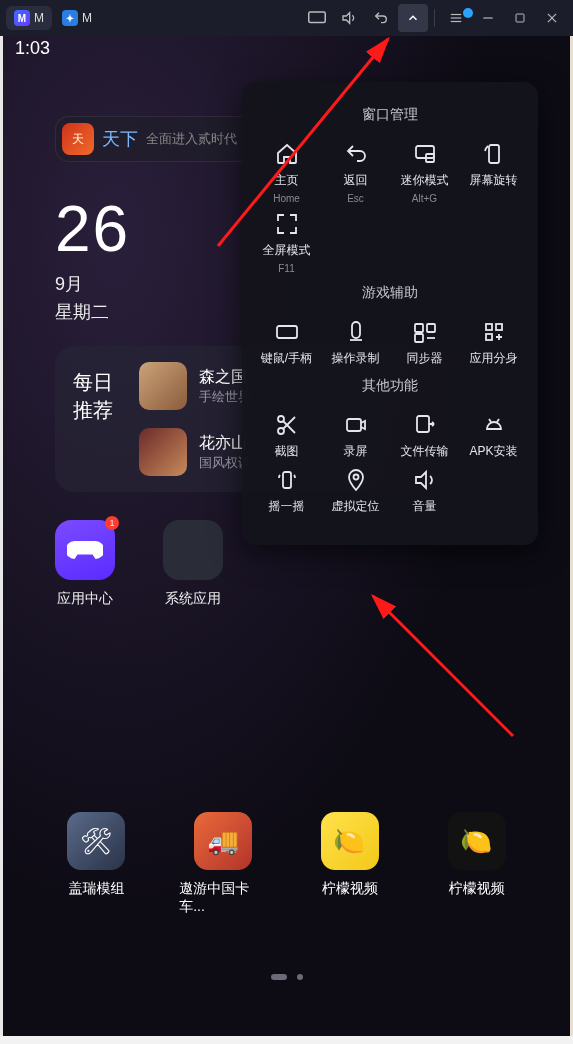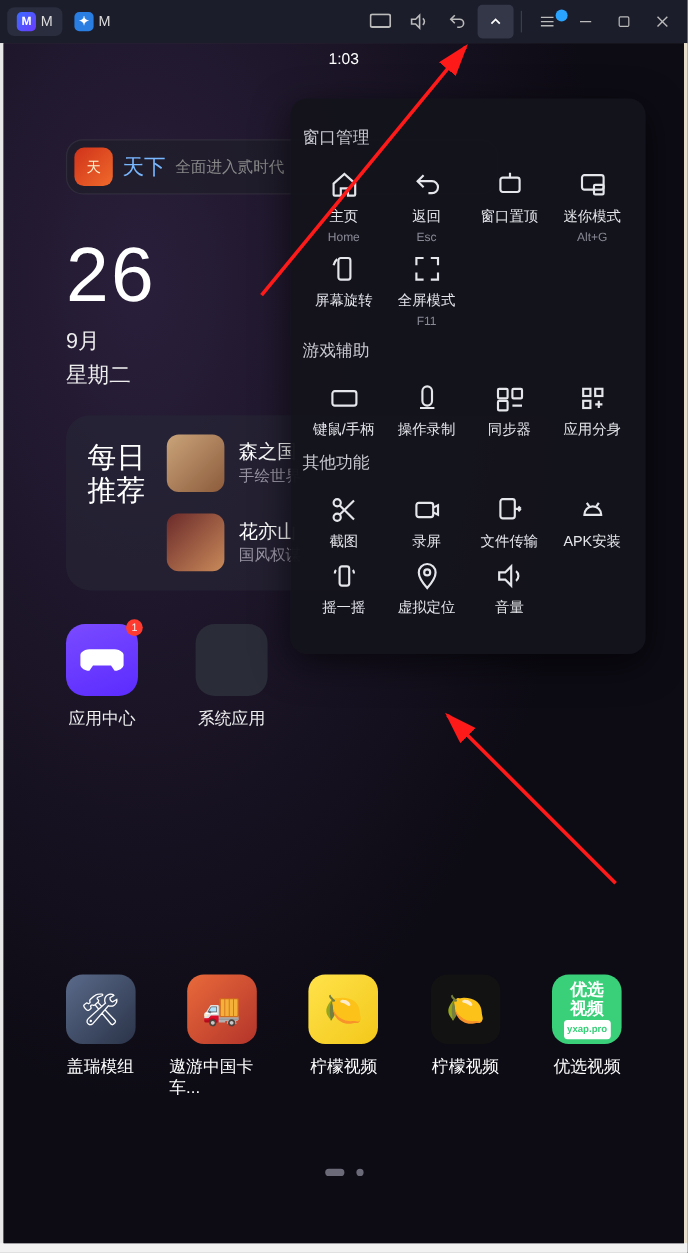--- a/index.html
+++ b/index.html
@@ -13,39 +13,39 @@
   .tab-icon.mu { background: linear-gradient(135deg,#3b6cff,#6b3bff); color:#fff;}
   .tab-icon.q  { background: #2a7de1; color:#fff;}
   .titlebar-gap { flex: 1; }
   .tb-btn { width: 30px; height: 28px; display:flex; align-items:center; justify-content:center; color:#bbb; border-radius:4px;}
   .tb-btn.active-up { background:#343748; color:#fff; }
   .tb-sep { width:1px; height:18px; background:#3a3d4d; margin:0 4px; }
   .blue-dot { width:10px; height:10px; background:#2aa3ff; border-radius:50%; position:absolute; top:4px; right:-2px; }
 
   
   .phone { position:absolute; top:36px; left:3px; right:3px; bottom:8px; background:#121019 radial-gradient(ellipse at 20% 20%, #2a1f3b 0%, #0d0b14 60%); overflow:hidden;}
-  .statusbar { height:24px; display:flex; align-items:center; padding:0 12px; color:#fff; font-size:13px;justify-content:center;}
+  .statusbar { height:24px; display:flex; align-items:center; padding:0 12px; color:#fff; font-size:18px;}
 
   .content { padding: 0 24px 0 52px; }
 
   
   .promo { margin-top:56px; display:flex; align-items:center; gap:8px; background:rgba(30,30,40,0.6); border:1px solid rgba(255,255,255,0.07); border-radius:14px; padding:6px 14px 6px 6px; width: 360px;}
   .promo-ic { width:32px; height:32px; border-radius:8px; background:linear-gradient(135deg,#d0321a,#f06a2b); display:flex; align-items:center; justify-content:center; font-size:12px; color:#fff3d0;}
   .promo-title{color:#79b7ff; font-size:18px;}
   .promo-sub{color:#888; font-size:13px;}
 
   
   .datewrap{ margin-top:30px;}
   .bignum{ font-size:64px; font-weight:300; letter-spacing:2px;}
   .month{ font-size:18px; margin-top:6px; color:#eee;}
   .weekday{ font-size:18px; margin-top:4px; color:#eee;}
 
   
   .reco { margin-top:22px; width:410px; background:rgba(40,40,55,0.55); border-radius:20px; padding:16px 18px; display:flex; gap:18px; }
-  .reco-left { font-size:24px; line-height:28px; width:48px; color:#fff; padding-top:6px;}
+  .reco-left { font-size:20px; line-height:28px; width:48px; color:#fff; padding-top:6px;}
   .reco-list { flex:1; display:flex; flex-direction:column; gap:18px;}
   .reco-item{ display:flex; gap:12px; align-items:center;}
   .reco-thumb{ width:48px; height:48px; border-radius:10px; background:linear-gradient(135deg,#caa47a,#8c5b3b);}
   .reco-thumb.b{ background:linear-gradient(135deg,#6b2a2a,#c98a5a);}
   .reco-t{ font-size:16px;}
   .reco-s{ font-size:13px; color:#9a95a5;}
 
   
   .home-row{ margin-top:28px; display:flex; gap:48px;}
   .hicon{ width:60px; display:flex; flex-direction:column; align-items:center; gap:10px; font-size:14px; color:#eee; position:relative;}
@@ -65,21 +65,21 @@
   .dtile.g3{background:linear-gradient(135deg,#ffe24a,#f3c81a); color:#1a1a1a;}
   .dtile.g4{background:#121212; color:#ffd34a;}
   .dtile.g5{background:#3ad07a; color:#fff; font-size:14px; font-weight:bold; line-height:16px; text-align:center; flex-direction:column;}
 
   .pager{ position:absolute; bottom:56px; left:50%; transform:translateX(-50%); display:flex; gap:10px;}
   .pdot{ width:16px; height:6px; border-radius:3px; background:#6a6a78;}
   .pdot.small{ width:6px;}
 
   
   .popup { position:absolute; top:46px; right:32px; width:296px; background:rgba(20,20,28,0.97); border-radius:14px; padding:18px 10px 26px; box-shadow:0 8px 30px rgba(0,0,0,0.6);}
-  .psec-title{ font-size:14px; color:#c8c8d0; margin:6px 0 14px;}
+  .psec-title{ text-align:center; font-size:14px; color:#c8c8d0; margin:6px 0 14px;}
   .pgrid{ display:grid; grid-template-columns:repeat(4,1fr); gap:0 0;} 
   .pitem{ display:flex; flex-direction:column; align-items:center; gap:6px; font-size:12px; color:#e5e5ec; padding:4px 0;}
   .pitem .psub{ font-size:10px; color:#8a8a96; margin-top:-2px;}
   .picon{ width:30px; height:24px; display:flex; align-items:center; justify-content:center; color:#e5e5ec;}
   .picon svg{ width:24px; height:24px; stroke:#e5e5ec; fill:none; stroke-width:1.8;}
 
   
   .arrow-svg{ position:absolute; pointer-events:none; }
 
   
@@ -228,28 +228,20 @@
       <span>遨游中国卡车...</span>
     </div>
     <div class="dicon">
       <div class="dtile g3">🍋</div>
       <span>柠檬视频</span>
     </div>
     <div class="dicon">
       <div class="dtile g4">🍋</div>
       <span>柠檬视频</span>
     </div>
-    <div class="dicon">
-      <div class="dtile g5">
-        <span>优选</span>
-          <span>视频</span>
-        <span style="font-size:8px;background:#fff;color:#3ad07a;border-radius:3px;padding:0 3px;margin-top:2px;">yxap.pro</span>
-      </div>
-      <span>优选视频</span>
-    </div>
   </div>
 
   <div class="pager">
     <div class="pdot"></div>
     <div class="pdot small"></div>
   </div>
 
   <div class="popup">
     <div class="psec-title">窗口管理</div>
     <div class="pgrid">
@@ -264,29 +256,20 @@
       </div>
       <div class="pitem">
         <div class="picon">
             <svg viewBox="0 0 24 24">
               <path d="M9 14 4 9l5-5"></path>
               <path d="M4 9h12a5 5 0 0 1 0 10h-3"></path>
             </svg>
           </div>
         <span>返回</span>
         <span class="psub">Esc</span>
-      </div>
-      <div class="pitem">
-        <div class="picon">
-            <svg viewBox="0 0 24 24">
-              <rect x="4" y="6" width="16" height="12" rx="2"></rect>
-              <path d="M12 2v4"></path>
-            </svg>
-          </div>
-        <span>窗口置顶</span>
       </div>
       <div class="pitem">
         <div class="picon">
             <svg viewBox="0 0 24 24">
               <rect x="3" y="4" width="18" height="12" rx="2"></rect>
               <rect x="13" y="12" width="8" height="8" rx="1"></rect>
             </svg>
           </div>
         <span>迷你模式</span>
         <span class="psub">Alt+G</span>

